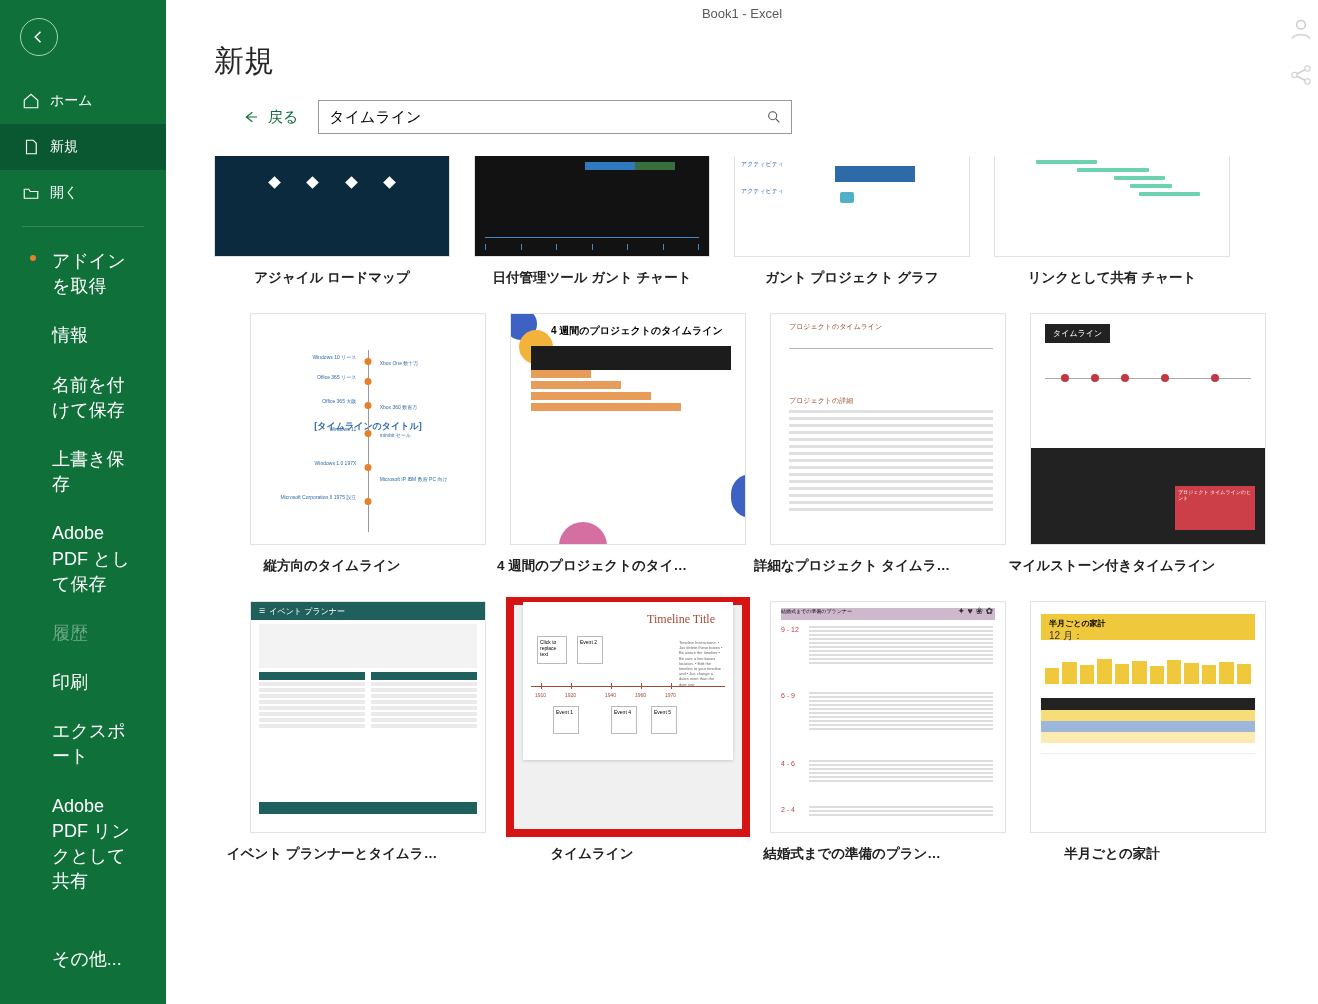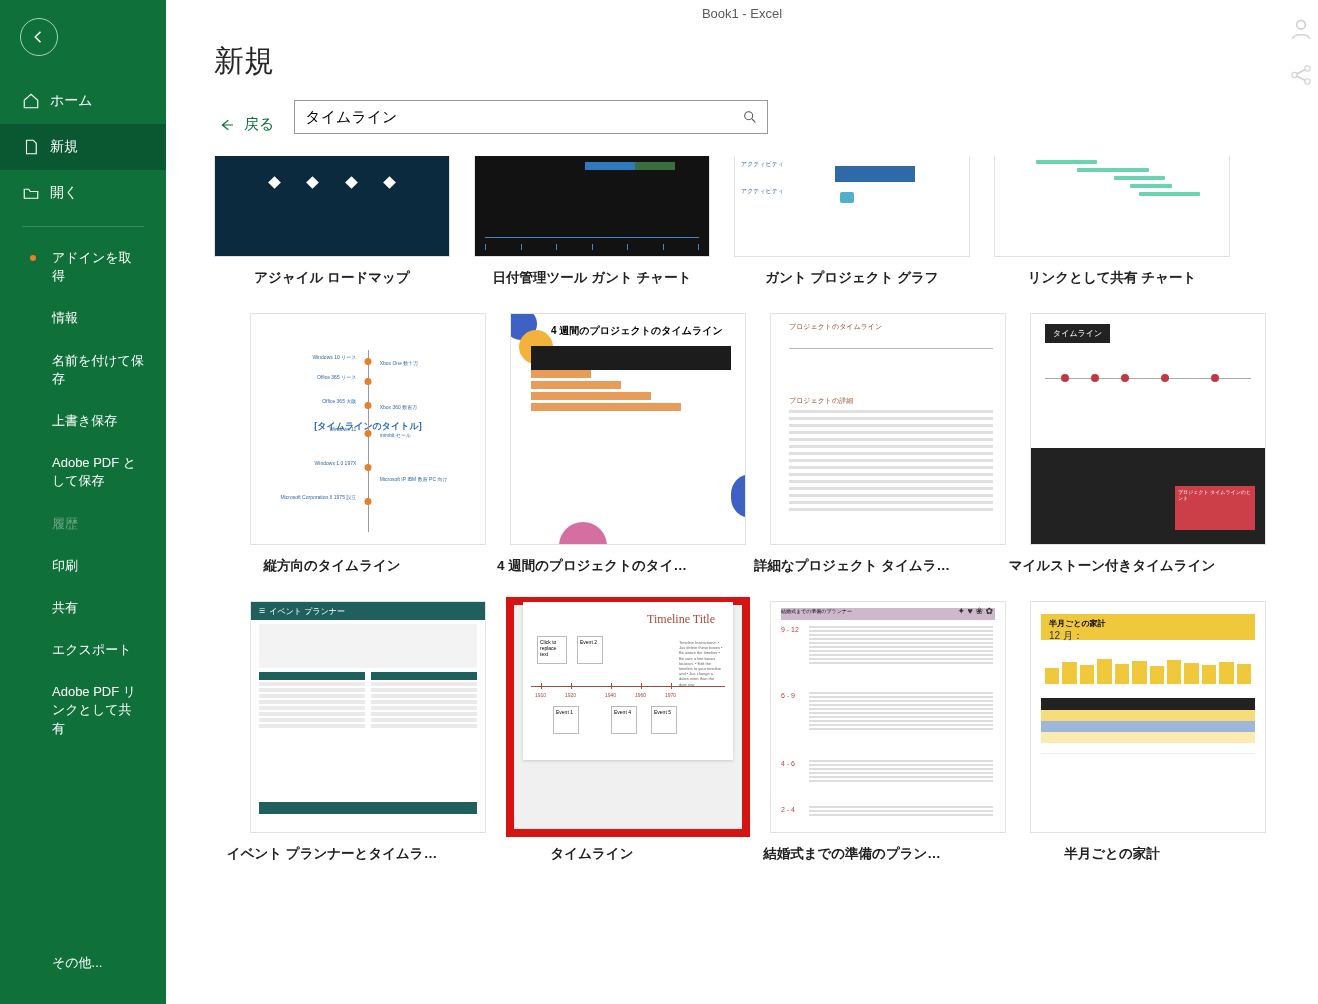--- a/index.html
+++ b/index.html
@@ -48,22 +48,22 @@
     .nav-item svg { width: 18px; height: 18px; stroke: #fff; fill: none; }
 
     .nav-divider {
       height: 1px;
       background: #3a8a60;
       margin: 10px 22px;
     }
 
     .nav-item.small {
       height: auto;
-      padding: 12px 22px 12px 52px;
-      font-size: 13px;
+      padding: 12px 29px 12px 52px;
+      font-size: 18px;
       line-height: 1.4;
       position: relative;
     }
     .nav-item.small.dotted::before {
       content: "";
       position: absolute;
       left: 30px;
       top: 18px;
       width: 6px;
       height: 6px;
@@ -87,23 +87,23 @@
       color: #595959;
     }
     .page-title {
       font-size: 30px;
       font-weight: 400;
       padding: 14px 0 18px 48px;
       color: #262626;
     }
     .search-row {
       display: flex;
-      align-items: flex-end;
+      align-items: center;
       gap: 20px;
-      padding-left: 52px;
+      padding-left: 76px;
       margin-bottom: 22px;
     }
     .back-link {
       display: flex;
       align-items: center;
       gap: 8px;
       color: #0f7039;
       font-size: 15px;
       cursor: pointer;
     }
@@ -327,23 +327,20 @@
       <span>上書き保存</span>
     </div>
   <div class="nav-item small">
       <span>Adobe PDF として保存</span>
     </div>
   <div class="nav-item small disabled">
       <span>履歴</span>
     </div>
   <div class="nav-item small">
       <span>印刷</span>
-    </div>
-  <div class="nav-item small">
-      <span>共有</span>
     </div>
   <div class="nav-item small">
       <span>エクスポート</span>
     </div>
   <div class="nav-item small">
       <span>Adobe PDF リンクとして共有</span>
     </div>
 
   <div style="flex:1"></div>
   <div class="nav-item small" style="margin-bottom:20px">

